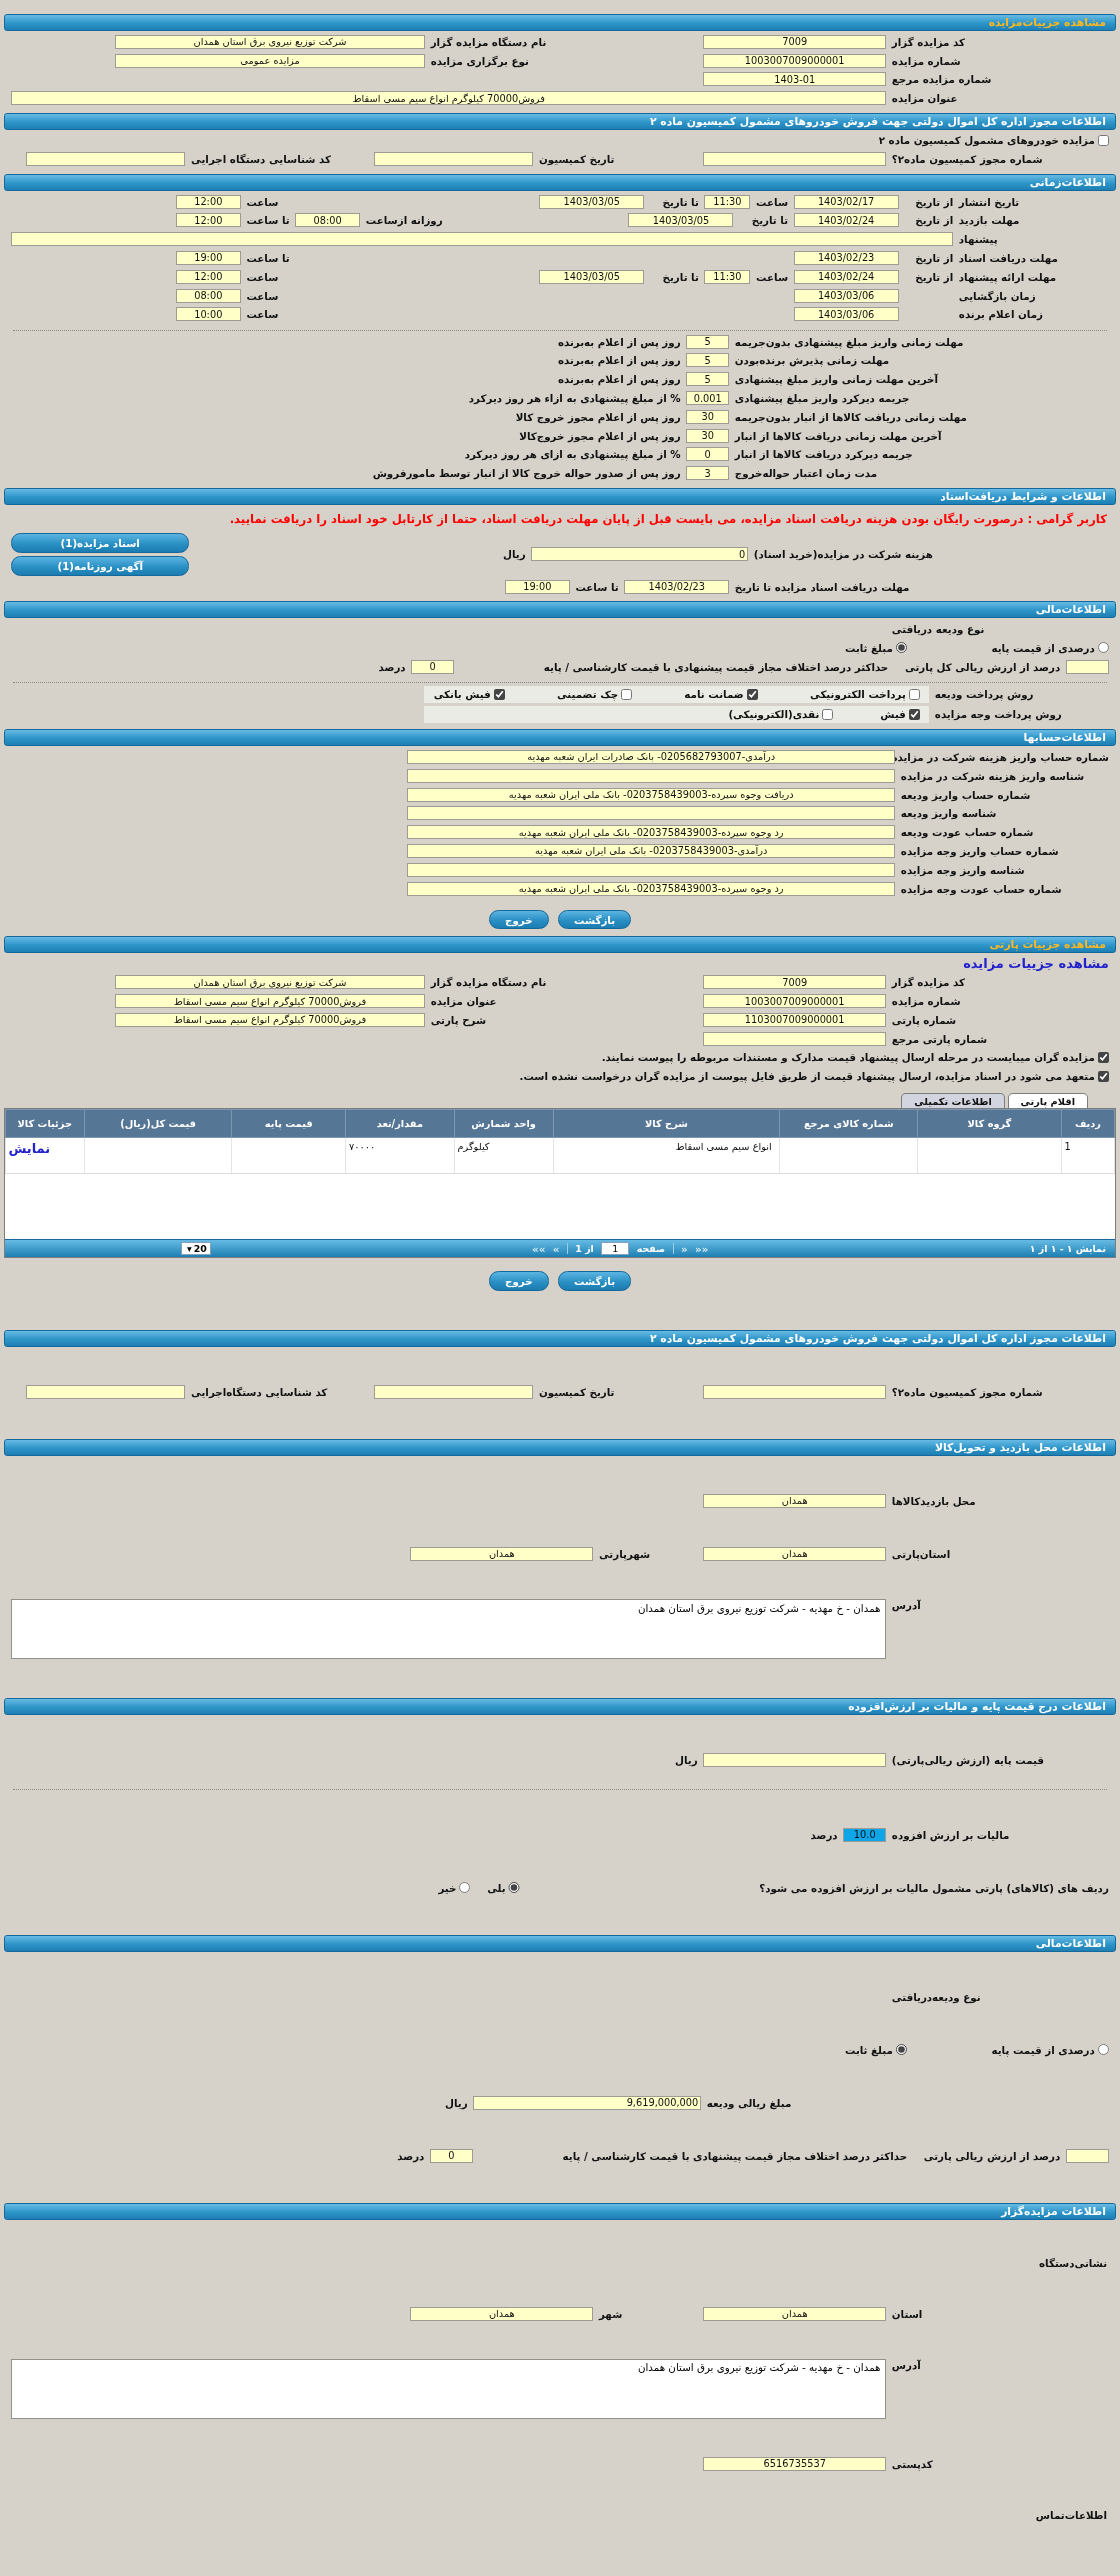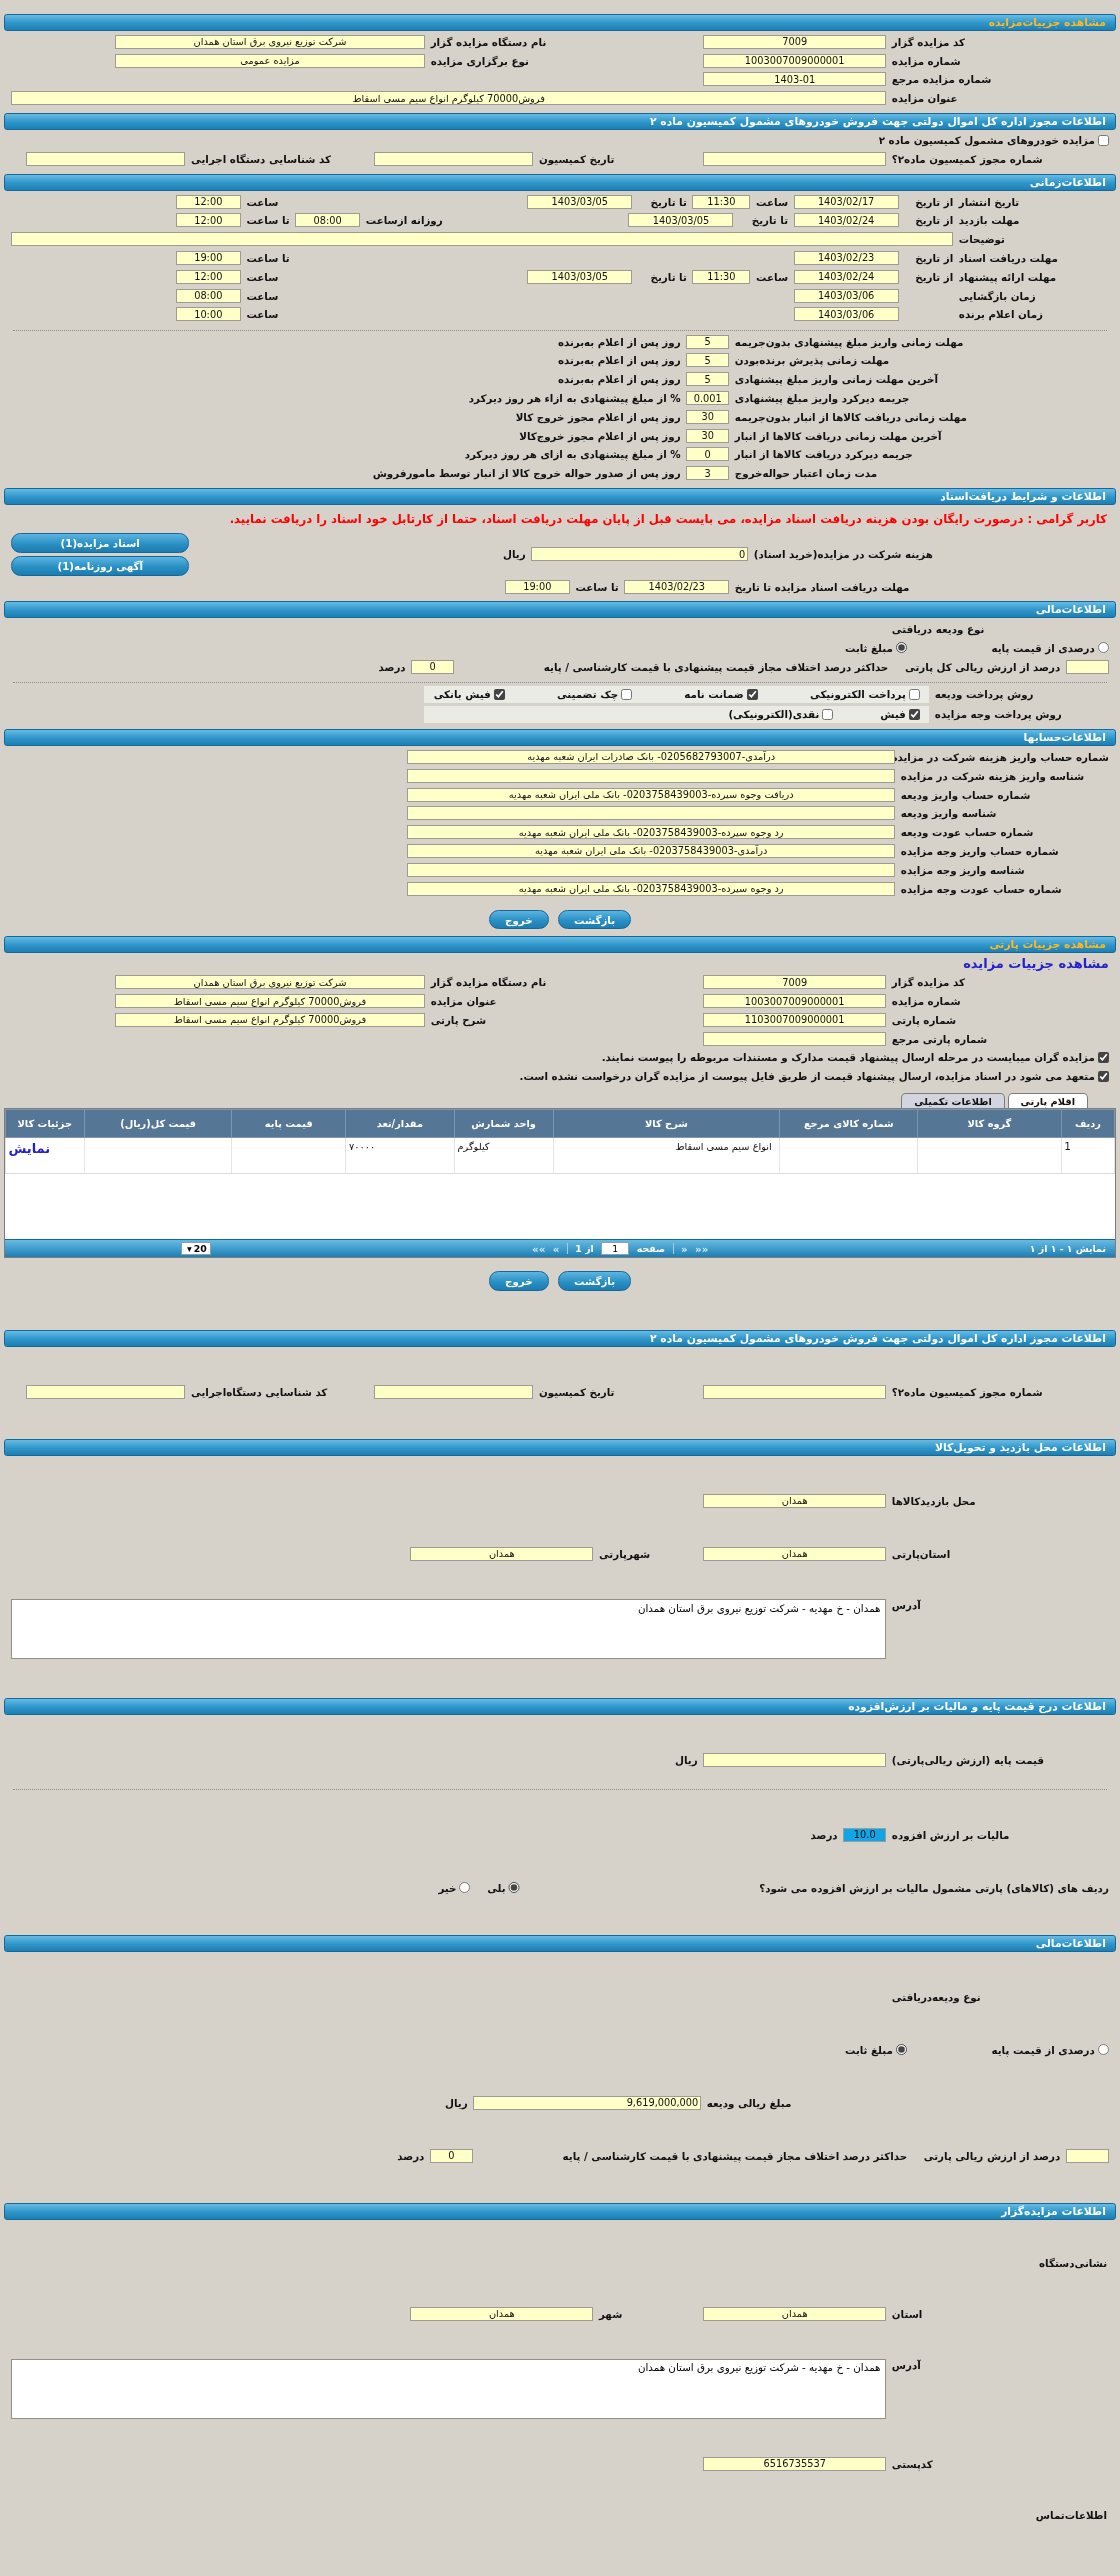--- a/index.html
+++ b/index.html
@@ -41,21 +41,21 @@
 .fill{flex:1;background:#fff}
 .pager{height:18.7px;background:linear-gradient(to bottom,#66bbe4,#1d7fb3);border-top:0.9px solid #15699a;display:flex;align-items:center;color:#fff;font-size:9.4px;font-weight:bold;padding:0 9.4px;gap:7.5px}
 .pbox{background:#fff;color:#000;border:0.9px solid #86a1b8;height:13px;font-size:9.4px;text-align:center;font-family:inherit}
 .psize{display:inline-flex;align-items:center;gap:1.9px;padding:0 2.8px;min-width:30px}
 .parr{color:#d7ecf7;font-size:10.3px;cursor:pointer}
 .psep{width:0.9px;height:11.2px;background:#9fcfe8}
 .sub{padding:0 13px;margin-top:37px;font-weight:bold}
 .p3 .r{margin-top:37px}
 .p3 .bar{margin-top:39px}
 .p3 .dots{margin-top:20.6px}
-.w30{width:28px}.w34{width:32px}.w45{width:43px}.w52{width:49px}.w62{width:58px}.w70{width:65px}.w85{width:80px}.w110{width:105px}.w150{width:140px}
+.w30{width:28px}.w34{width:32px}.w45{width:43px}.w52{width:49px}.w62{width:46px}.w70{width:65px}.w85{width:80px}.w110{width:105px}.w150{width:140px}
 .w160{width:150px}.w170{width:159px}.w185{width:174px}.w195{width:183px}.w220{width:208px}
 .w230{width:217px}.w240{width:228px}.w330{width:310px}.w380{width:355px}.w400{width:374px}.w430{width:402px}
 .w520{width:488px}
 .mr12{margin-right:11.2px}.mr20{margin-right:18.7px}.mr85{margin-right:79px}
 .mr90{margin-right:84px}.mr125{margin-right:117px}.mr250{margin-right:234px}
 </style>
 </head>
 <body>
 
 <div class="page">
@@ -123,21 +123,21 @@
     <input class="f w110 ltr" readonly="" value="1403/03/05" style="">
     <span class="sp"></span>
     <span class="lbn">روزانه ازساعت</span>
     <input class="f w70 ltr" readonly="" value="08:00" style="">
     <span class="lbn">تا ساعت</span>
     <input class="f w70 ltr" readonly="" value="12:00" style="">
     <span class="w170"></span>
   </div>
 
   <div class="r">
-    <span class="lb la w160">توضیحات</span>
+    <span class="lb la w160">پیشنهاد</span>
     <input class="f wx" readonly="" style="">
   </div>
 
   <div class="r">
     <span class="lb la w160">مهلت دریافت اسناد</span>
     <span class="lbn w52">از تاریخ</span>
     <input class="f w110 ltr" readonly="" value="1403/02/23" style="">
     <span class="sp"></span>
     <span class="lbn">تا ساعت</span>
     <input class="f w70 ltr" readonly="" value="19:00" style="">

